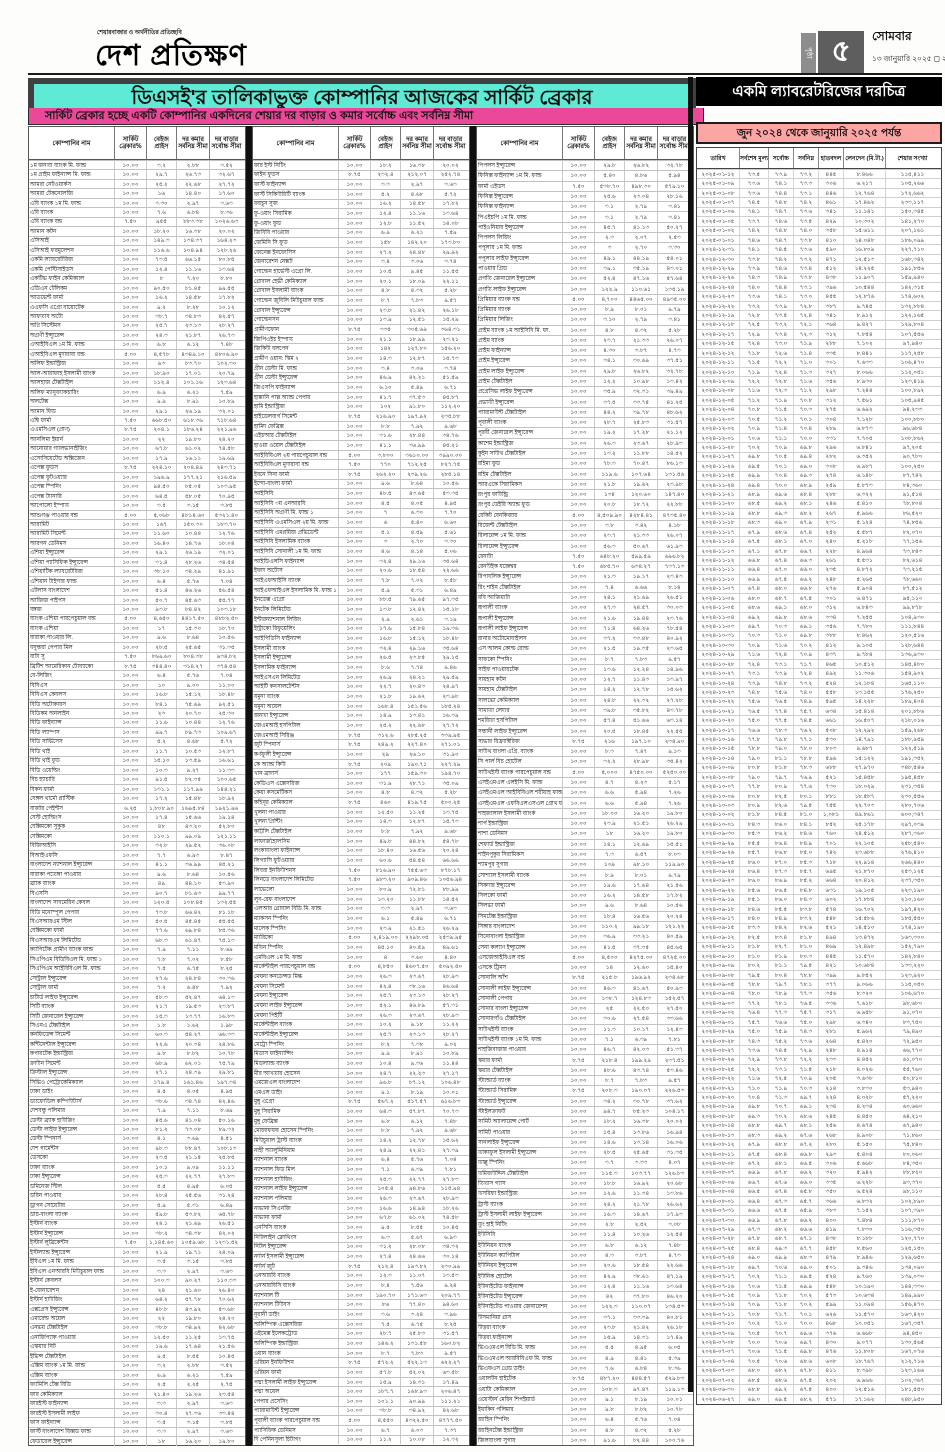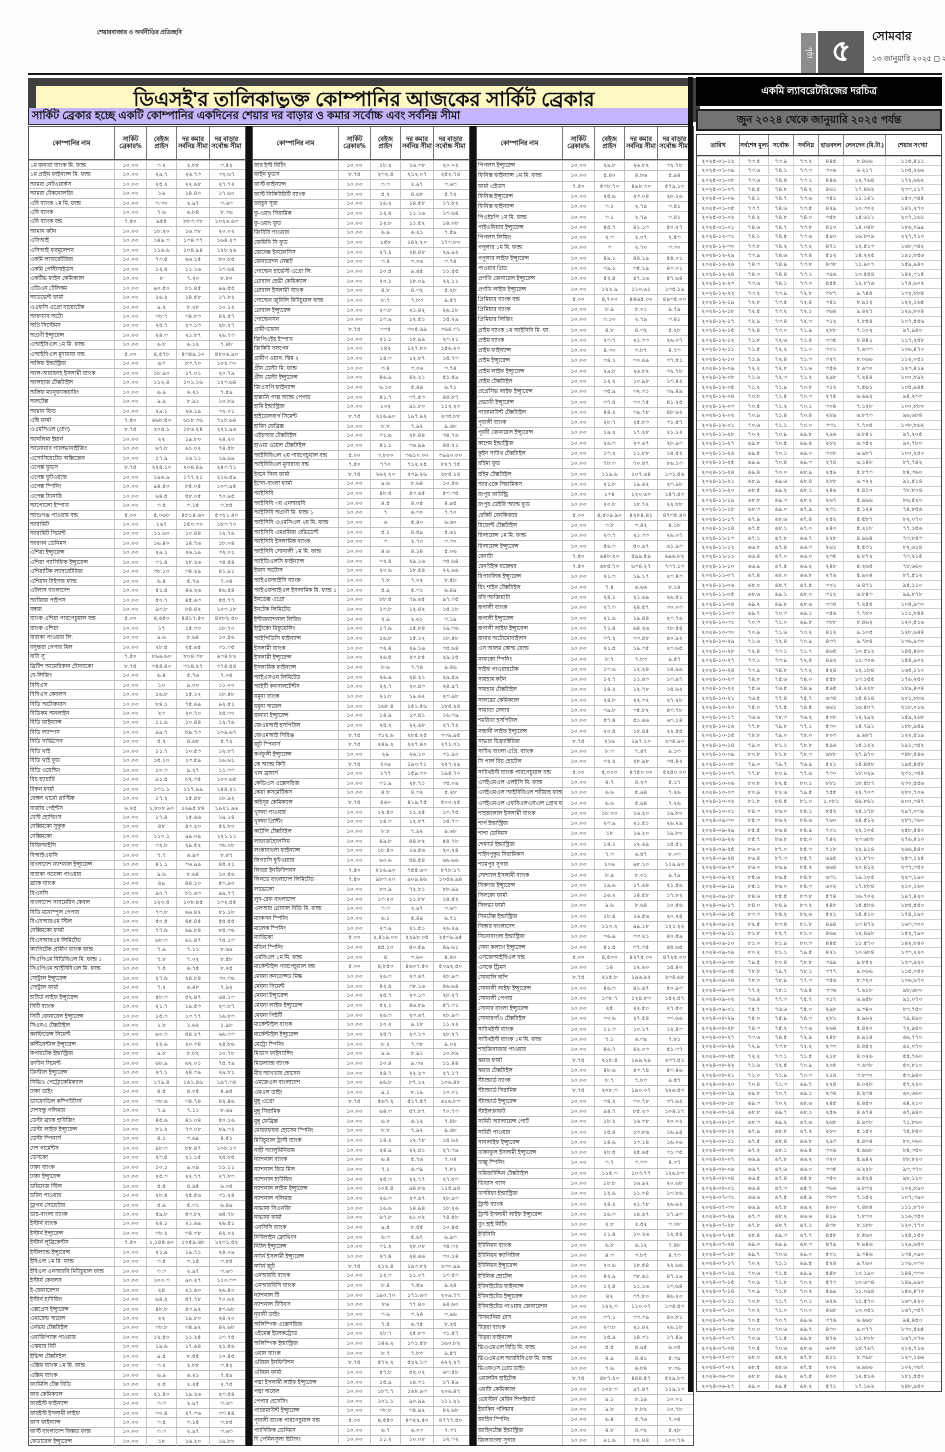--- a/index.html
+++ b/index.html
@@ -8,54 +8,55 @@
   
   .tagline{position:absolute;left:97px;top:27px;font-size:6px;font-weight:bold;color:#222}
   .masthead{position:absolute;left:95px;top:32px;font-size:29px;font-weight:bold;letter-spacing:1px;color:#000}
   .dse-title{position:absolute;left:428px;top:38px;font-size:22px;font-weight:bold;white-space:nowrap}
   .page-word{position:absolute;left:801px;top:33px;width:15px;height:40px;background:#8d8d8d;color:#fff;font-size:7px;writing-mode:vertical-rl;display:flex;align-items:center;justify-content:center}
   .page-num{position:absolute;left:818px;top:31px;width:46px;height:43px;background:#5e5e5e;color:#fff;font-size:30px;font-weight:bold;display:flex;align-items:center;justify-content:center}
   .weekday{position:absolute;left:872px;top:27px;font-size:12px;font-weight:bold}
   .dateline{position:absolute;left:872px;top:53px;font-size:7.5px;white-space:nowrap}
   .rule{position:absolute;left:28px;right:3px;top:73px;height:2px;background:#1a1a1a}
   
-  .headline-box{position:absolute;left:28px;top:78px;width:656px;height:28px;background:#fef9c3;border:8px solid #404040;display:flex;align-items:center;justify-content:center;font-size:20px;font-weight:bold;white-space:nowrap;overflow:hidden}
-  .subtitle-box{position:absolute;left:28px;top:108px;width:658px;height:16px;background:#c4b5fd;border:1px solid #2a2a2a;border-top:none;display:flex;align-items:center;font-size:11px;font-weight:bold;padding-left:3px;white-space:nowrap;overflow:hidden}
+  .headline-box{position:absolute;left:28px;top:78px;width:656px;height:28px;background:#5eead4;border:6px solid #404040;display:flex;align-items:center;justify-content:center;font-size:20px;font-weight:bold;white-space:nowrap;overflow:hidden}
+  .subtitle-box{position:absolute;left:28px;top:108px;width:658px;height:16px;background:#ec4899;border:1px solid #2a2a2a;border-top:none;display:flex;align-items:center;font-size:11px;font-weight:bold;padding-left:16px;white-space:nowrap;overflow:hidden}
   
   .tables{position:absolute;left:28px;top:126px;width:660px;bottom:6px;display:flex}
   .col{flex:0 0 216px;display:flex;flex-direction:column;border:1px solid #555;background:#fff;min-width:0}
   .vbar{flex:0 0 6px;background:#101010}
   .thead{display:grid;grid-template-columns:86px 32px 30px 33px 33px;height:32px;font-size:6.3px;font-weight:bold;border-bottom:1px solid #555;background:#fff}
   .thead div{border-right:1px solid #777;display:flex;align-items:center;justify-content:center;text-align:center;line-height:1.05;padding:0 1px;overflow:hidden}
   .thead div:last-child{border-right:none}
   .tbody{flex:1;display:flex;flex-direction:column;min-height:0}
   .trow{flex:1;display:grid;grid-template-columns:86px 32px 30px 33px 33px;border-top:1px solid #c2c2c2;font-size:5.6px;min-height:0}
   .trow div{border-right:1px solid #c8c8c8;overflow:hidden;white-space:nowrap;display:flex;align-items:center;justify-content:center;padding:0 1px;min-width:0}
   .trow div:last-child{border-right:none}
   .trow .name{justify-content:flex-start}
   
   .main-panel-divider{position:absolute;left:688px;top:77px;bottom:60px;width:5px;background:#101010}
   .panel{position:absolute;left:696px;top:77px;width:246px}
-  .panel-title{background:#000;color:#fff;border:2px solid #000;height:25px;display:flex;align-items:center;justify-content:center;font-size:10px;font-weight:bold;white-space:nowrap;overflow:hidden}
-  .panel-sub{margin-top:3px;border:2px solid #1d1d1d;height:18px;display:flex;align-items:center;justify-content:center;font-size:10.5px;font-weight:bold;background:#737373;white-space:nowrap;overflow:hidden}
+  .panel-title{background:#000;color:#fff;border:2px solid #000;height:25px;display:flex;align-items:center;justify-content:center;font-size:15px;font-weight:bold;white-space:nowrap;overflow:hidden}
+  .panel-sub{margin-top:16px;border:2px solid #1d1d1d;height:18px;display:flex;align-items:center;justify-content:center;font-size:10.5px;font-weight:bold;background:#fca5a5;white-space:nowrap;overflow:hidden}
   .panel-table{margin-top:3px;border:1px solid #444;display:flex;flex-direction:column;height:1256px;background:#fff}
   .phead{display:grid;grid-template-columns:43px 29px 25px 25px 25px 42px 53px;height:20px;font-size:6px;font-weight:bold;border-bottom:1px solid #444}
   .phead div{border-right:1px solid #888;display:flex;align-items:center;justify-content:center;text-align:center;line-height:1;overflow:hidden}
   .phead div:last-child{border-right:none}
   .pbody{flex:1;display:flex;flex-direction:column;min-height:0}
   .prow{flex:1;display:grid;grid-template-columns:43px 29px 25px 25px 25px 42px 53px;border-top:1px solid #cfcfcf;font-size:5.6px;min-height:0}
   .prow div{border-right:1px solid #d5d5d5;overflow:hidden;white-space:nowrap;display:flex;align-items:center;justify-content:center;min-width:0}
   .prow div:last-child{border-right:none}
 </style>
 </head>
 <body>
 
 <div class="page">
 
   <div class="tagline">শেয়ারবাজার ও অর্থনীতির প্রতিচ্ছবি</div>
+  <div class="masthead">দেশ প্রতিক্ষণ</div>
   <div class="page-word">পৃষ্ঠা</div>
   <div class="page-num">৫</div>
   <div class="weekday">সোমবার</div>
   <div class="dateline">১৩ জানুয়ারি ২০২৫ ◻ ২৯ পৌষ ১৪৩১</div>
   <div class="rule"></div>
 
   <div class="headline-box">ডিএসই'র তালিকাভুক্ত কোম্পানির আজকের সার্কিট ব্রেকার</div>
   <div class="subtitle-box">সার্কিট ব্রেকার হচ্ছে একটি কোম্পানির একদিনের শেয়ার দর বাড়ার ও কমার সর্বোচ্চ এবং সর্বনিম্ন সীমা</div>
 
   <div class="tables">

